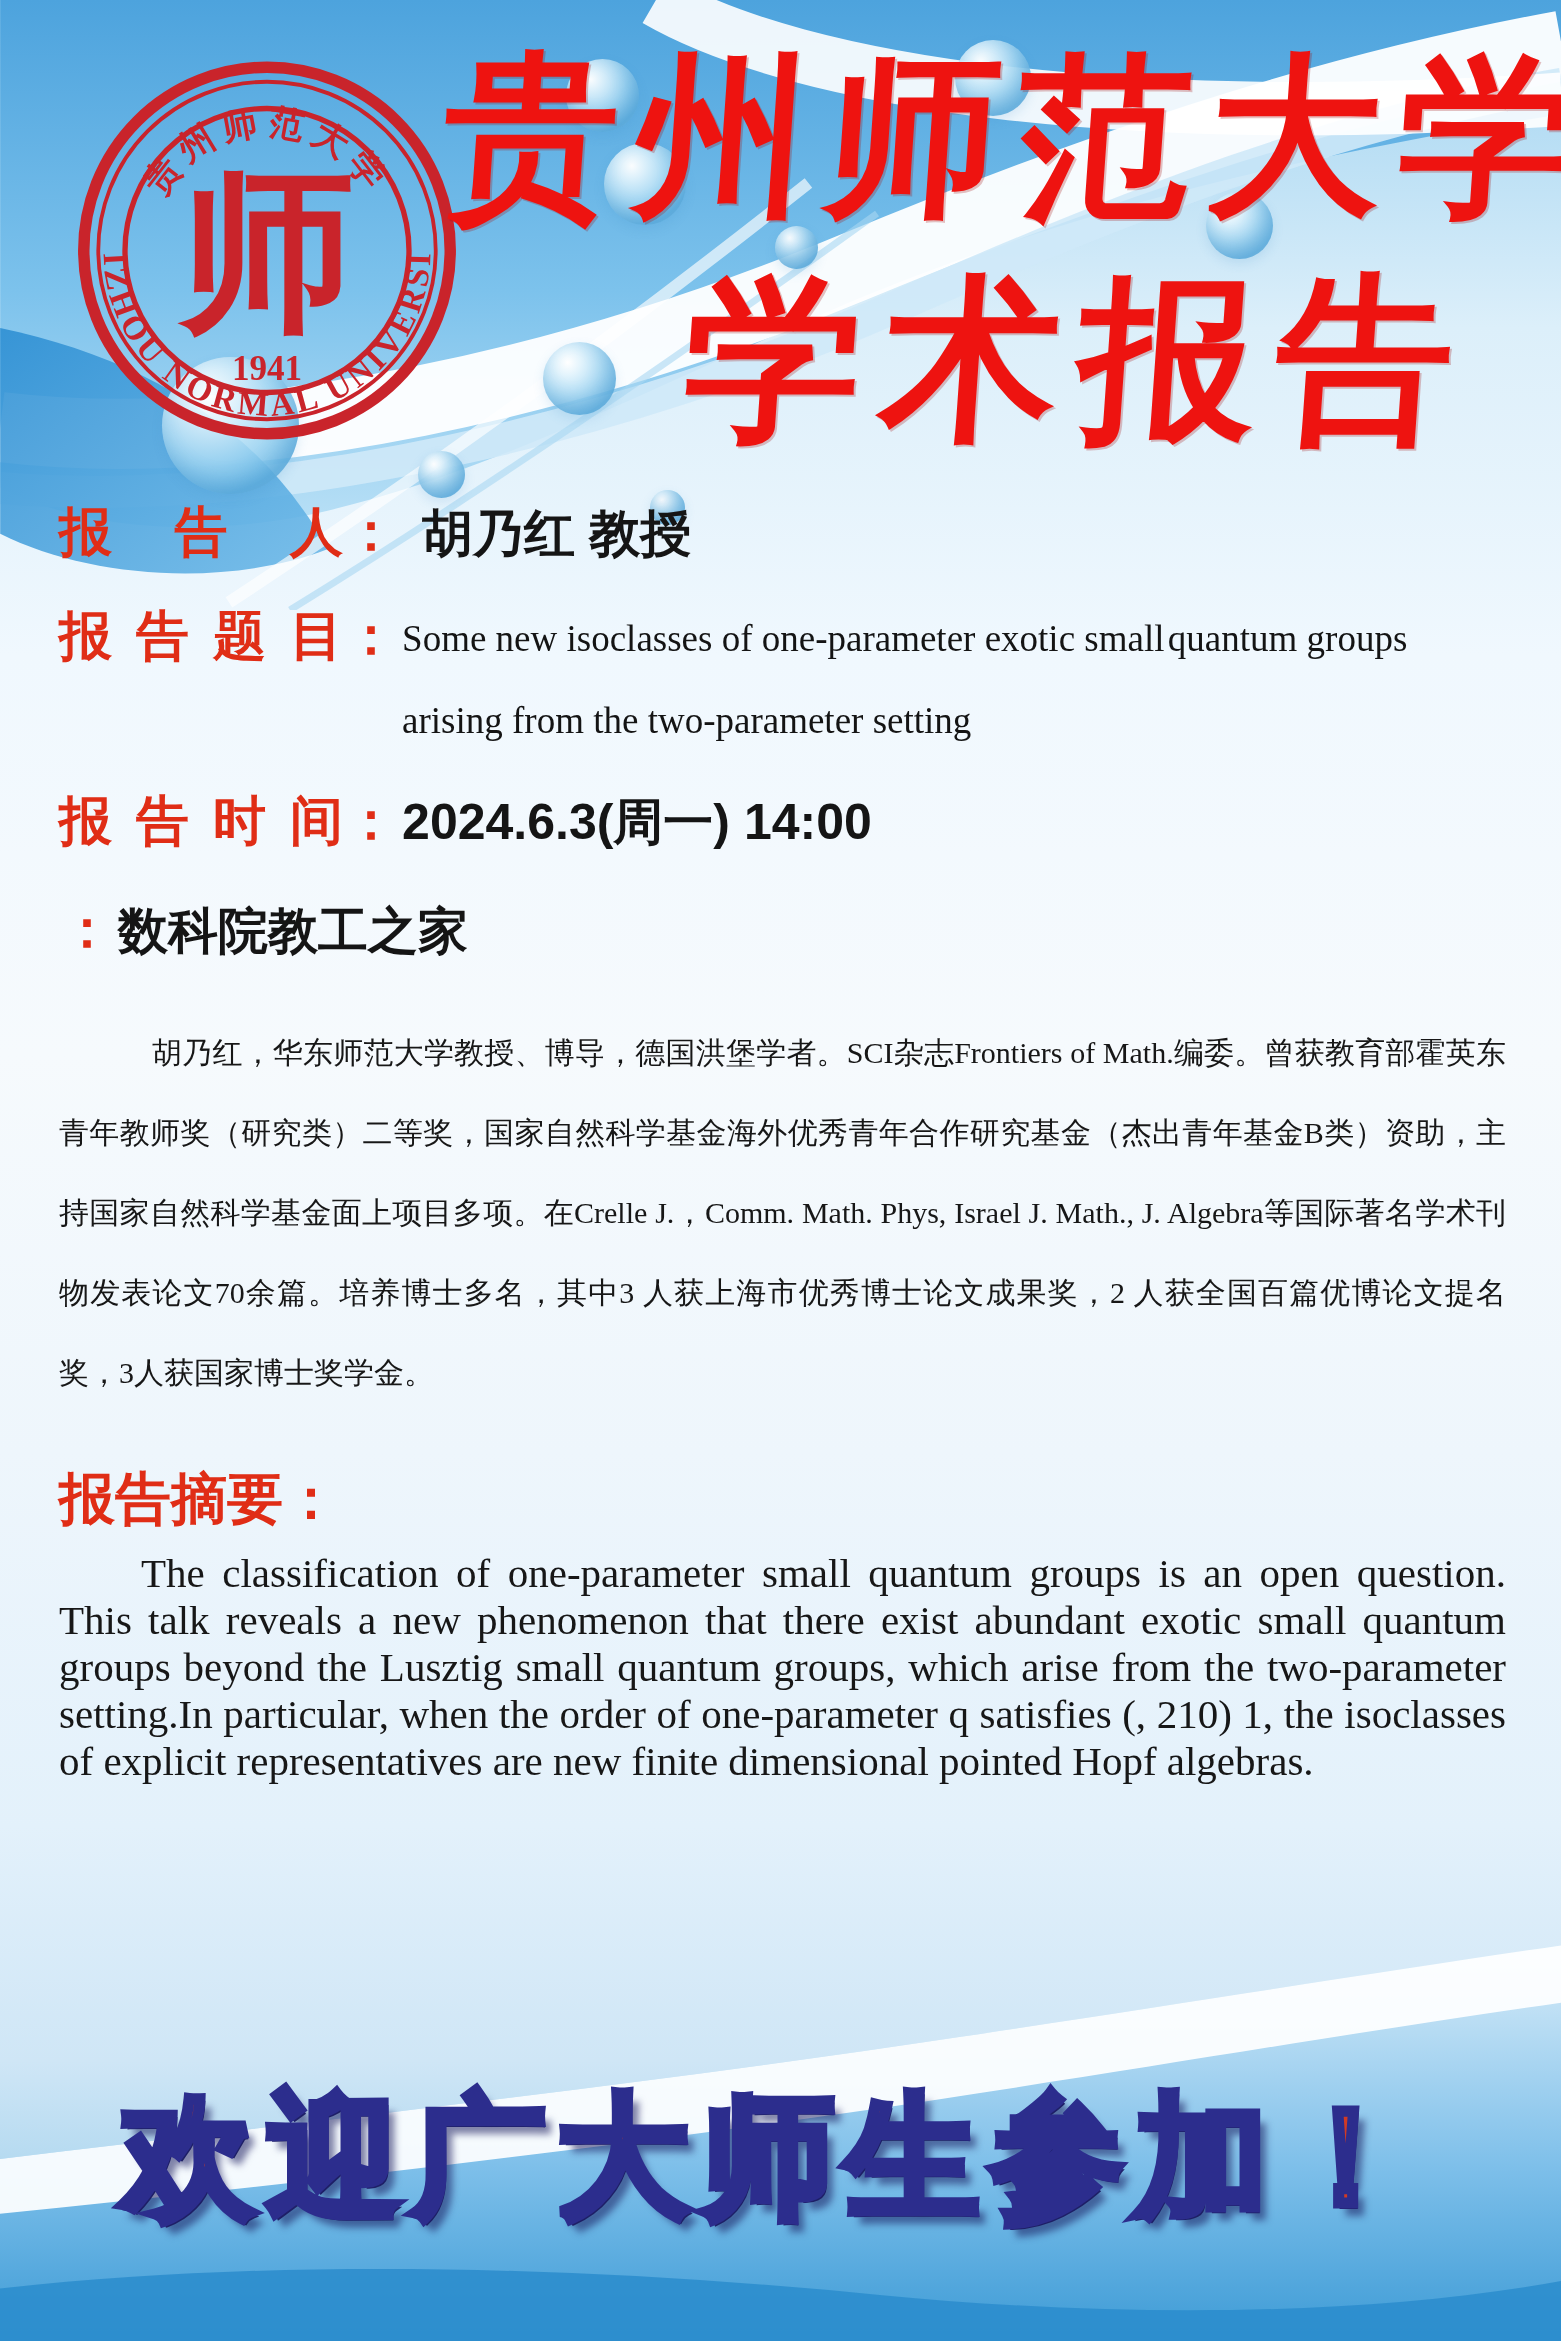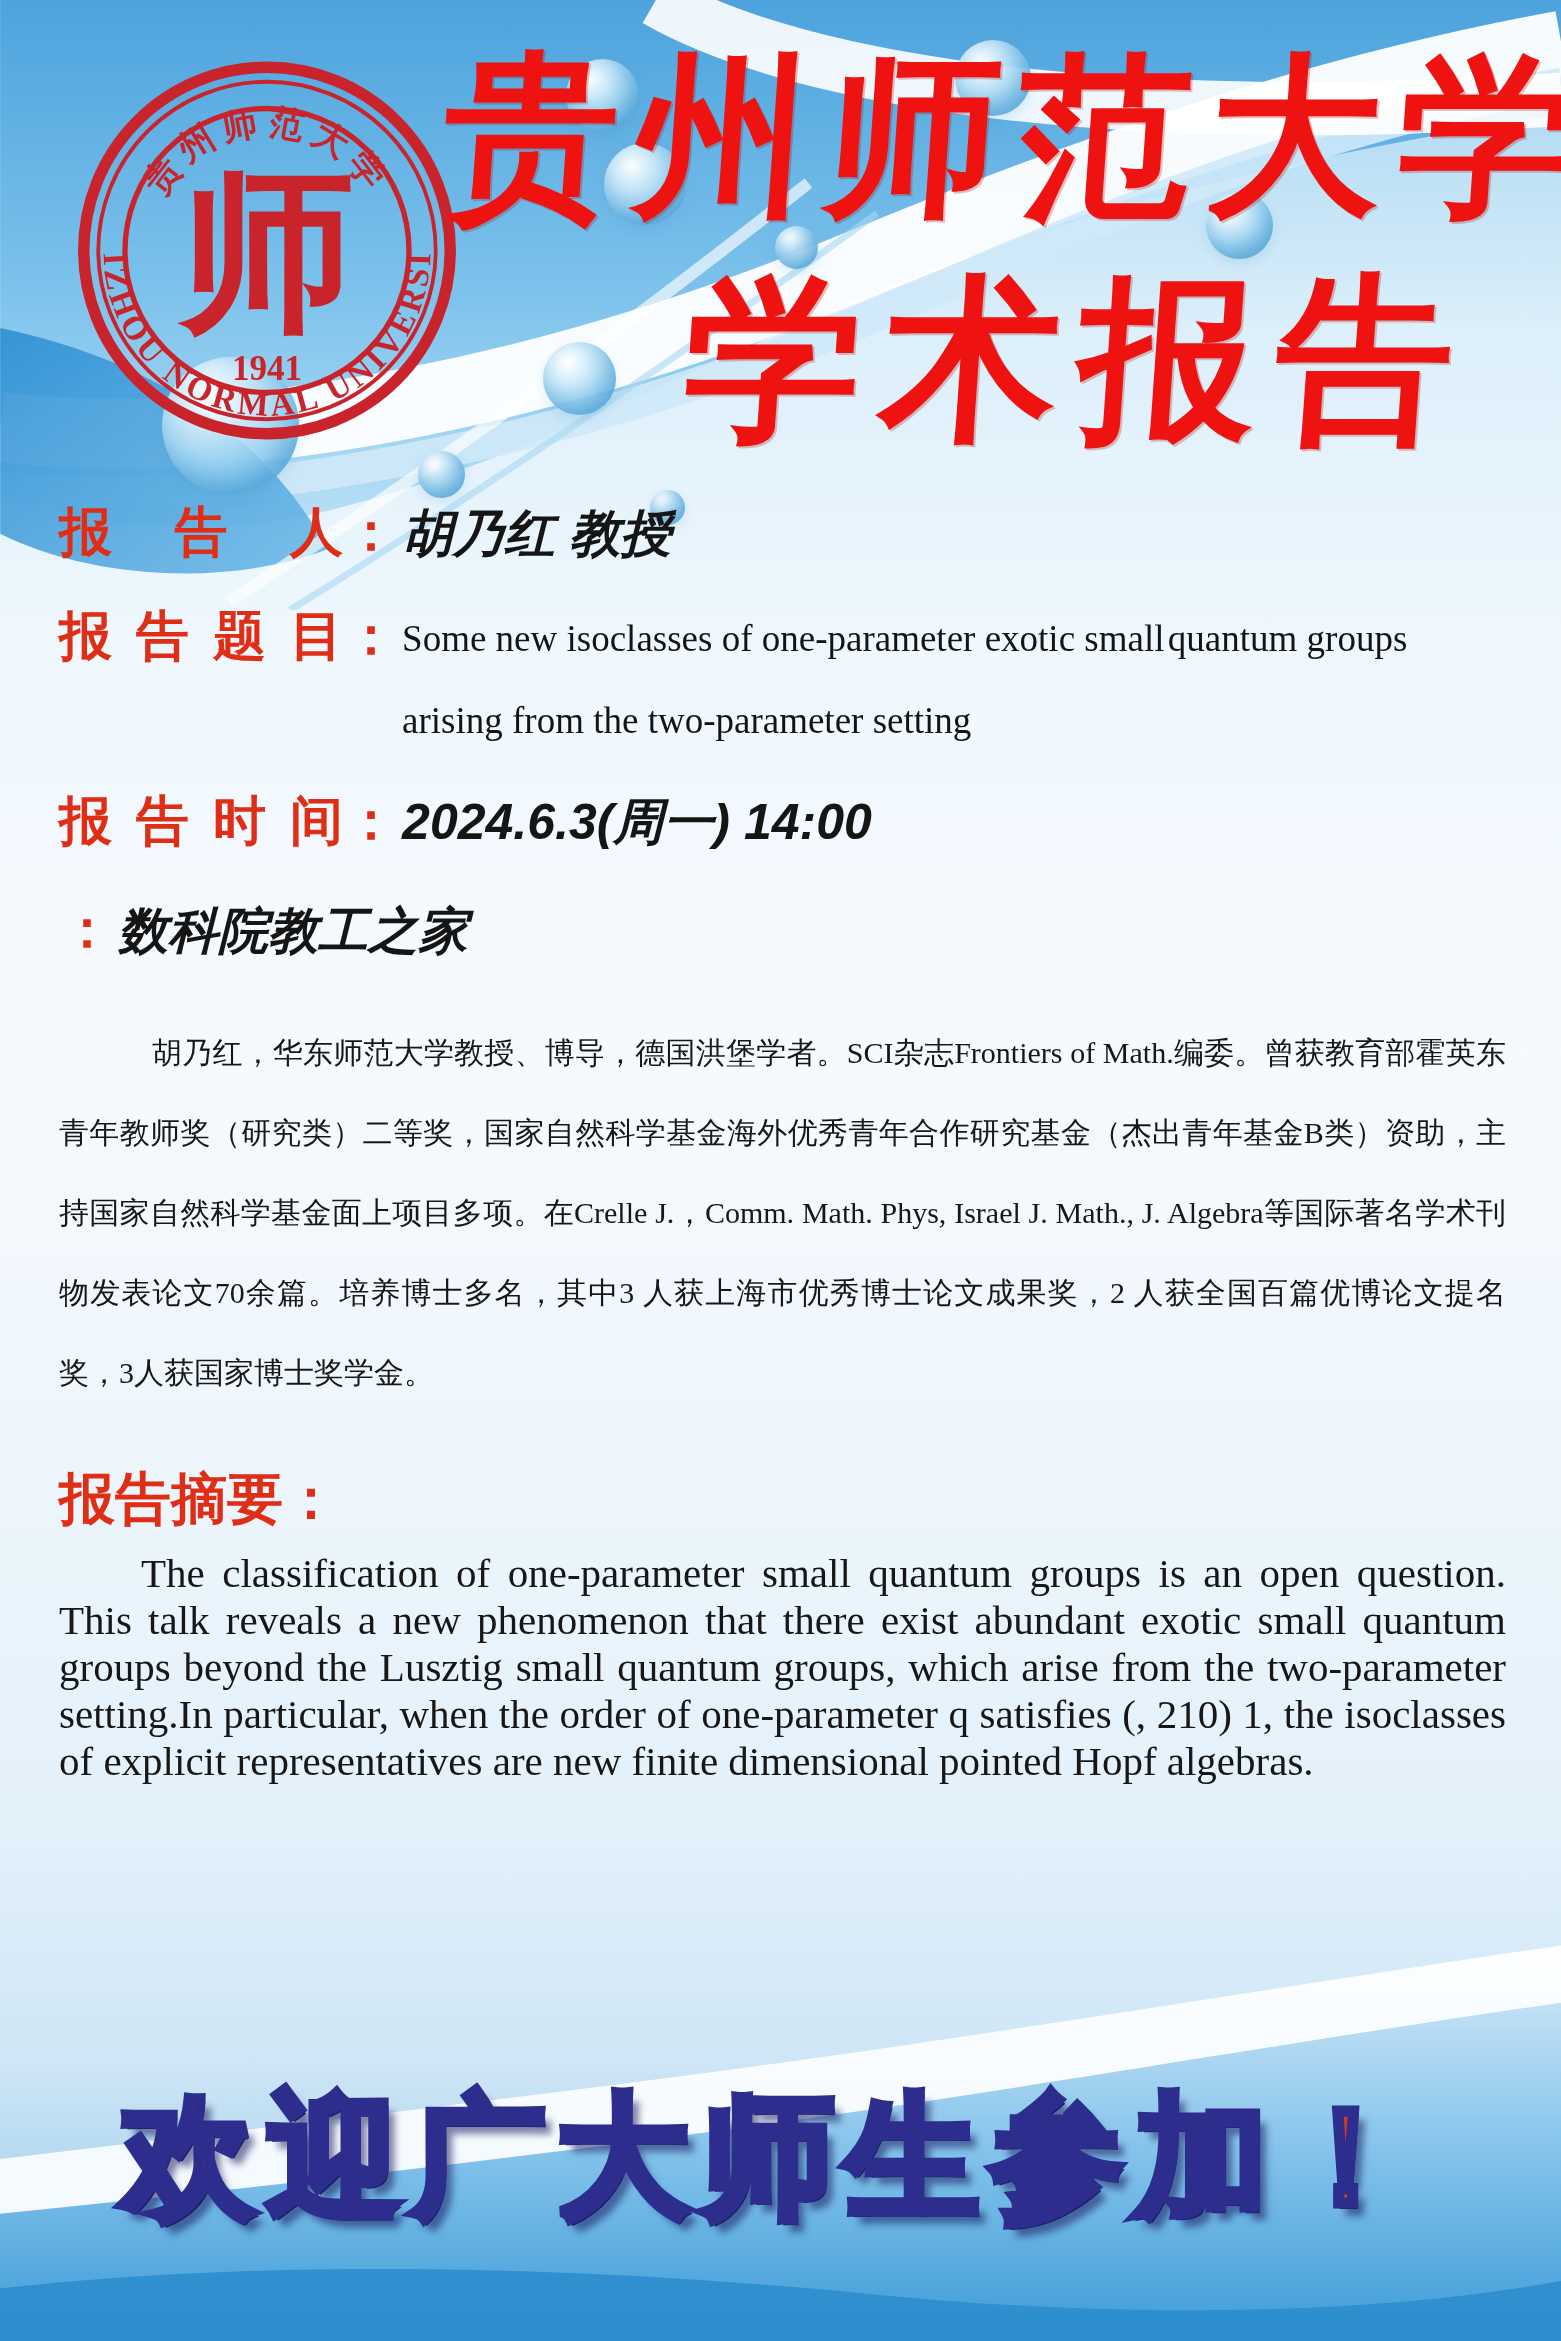--- a/index.html
+++ b/index.html
@@ -25,22 +25,22 @@
     transform:skewX(-4deg);
   }
   .title1{left:444px;top:21.4px;font-size:174px;letter-spacing:17px;}
   .title2{left:685px;top:243px;font-size:177px;letter-spacing:20px;}
   
   .content{position:absolute;left:59px;right:56px;top:494px;color:#111;}
   .row{display:flex;align-items:flex-start;line-height:76px;}
   .lbl{color:#e02d16;font-weight:900;font-size:53px;flex:0 0 auto;display:flex;}
   .lbl-text{display:inline-block;width:284px;text-align:justify;text-align-last:justify;}
   .colon{display:inline-block;margin:0 4.6px 0 1.5px;}
-  .val{font-size:51px;font-weight:700;color:#151515;padding-top:1.5px;font-style:italic;}
-  .row-speaker{margin-bottom:27px;}
+  .val{font-size:51px;font-weight:700;color:#151515;padding-top:1.5px;}
+  .row-speaker{margin-bottom:27px;gap:20px;}
   .row-topic{margin-bottom:15.3px;line-height:73px;}
   .topic-lines{flex:1 1 auto;padding-top:3.1px;}
   .topic-line{font-family:"Liberation Serif","DejaVu Serif",serif;font-size:37px;color:#141414;
     text-align:justify;text-align-last:justify;width:1121px;line-height:73px;}
   .row-time{margin-bottom:27px;line-height:80px;}
   .row-place{margin-bottom:42px;line-height:80px;}
   .row-time .val,.row-place .val{font-size:50px;}
   .sec-heading{color:#e02d16;font-weight:900;font-size:56px;line-height:88px;}
   .bio-par{margin:6.1px 0 42px 0;font-size:30px;line-height:80px;color:#171717;
     font-family:Liberation Serif, serif;

